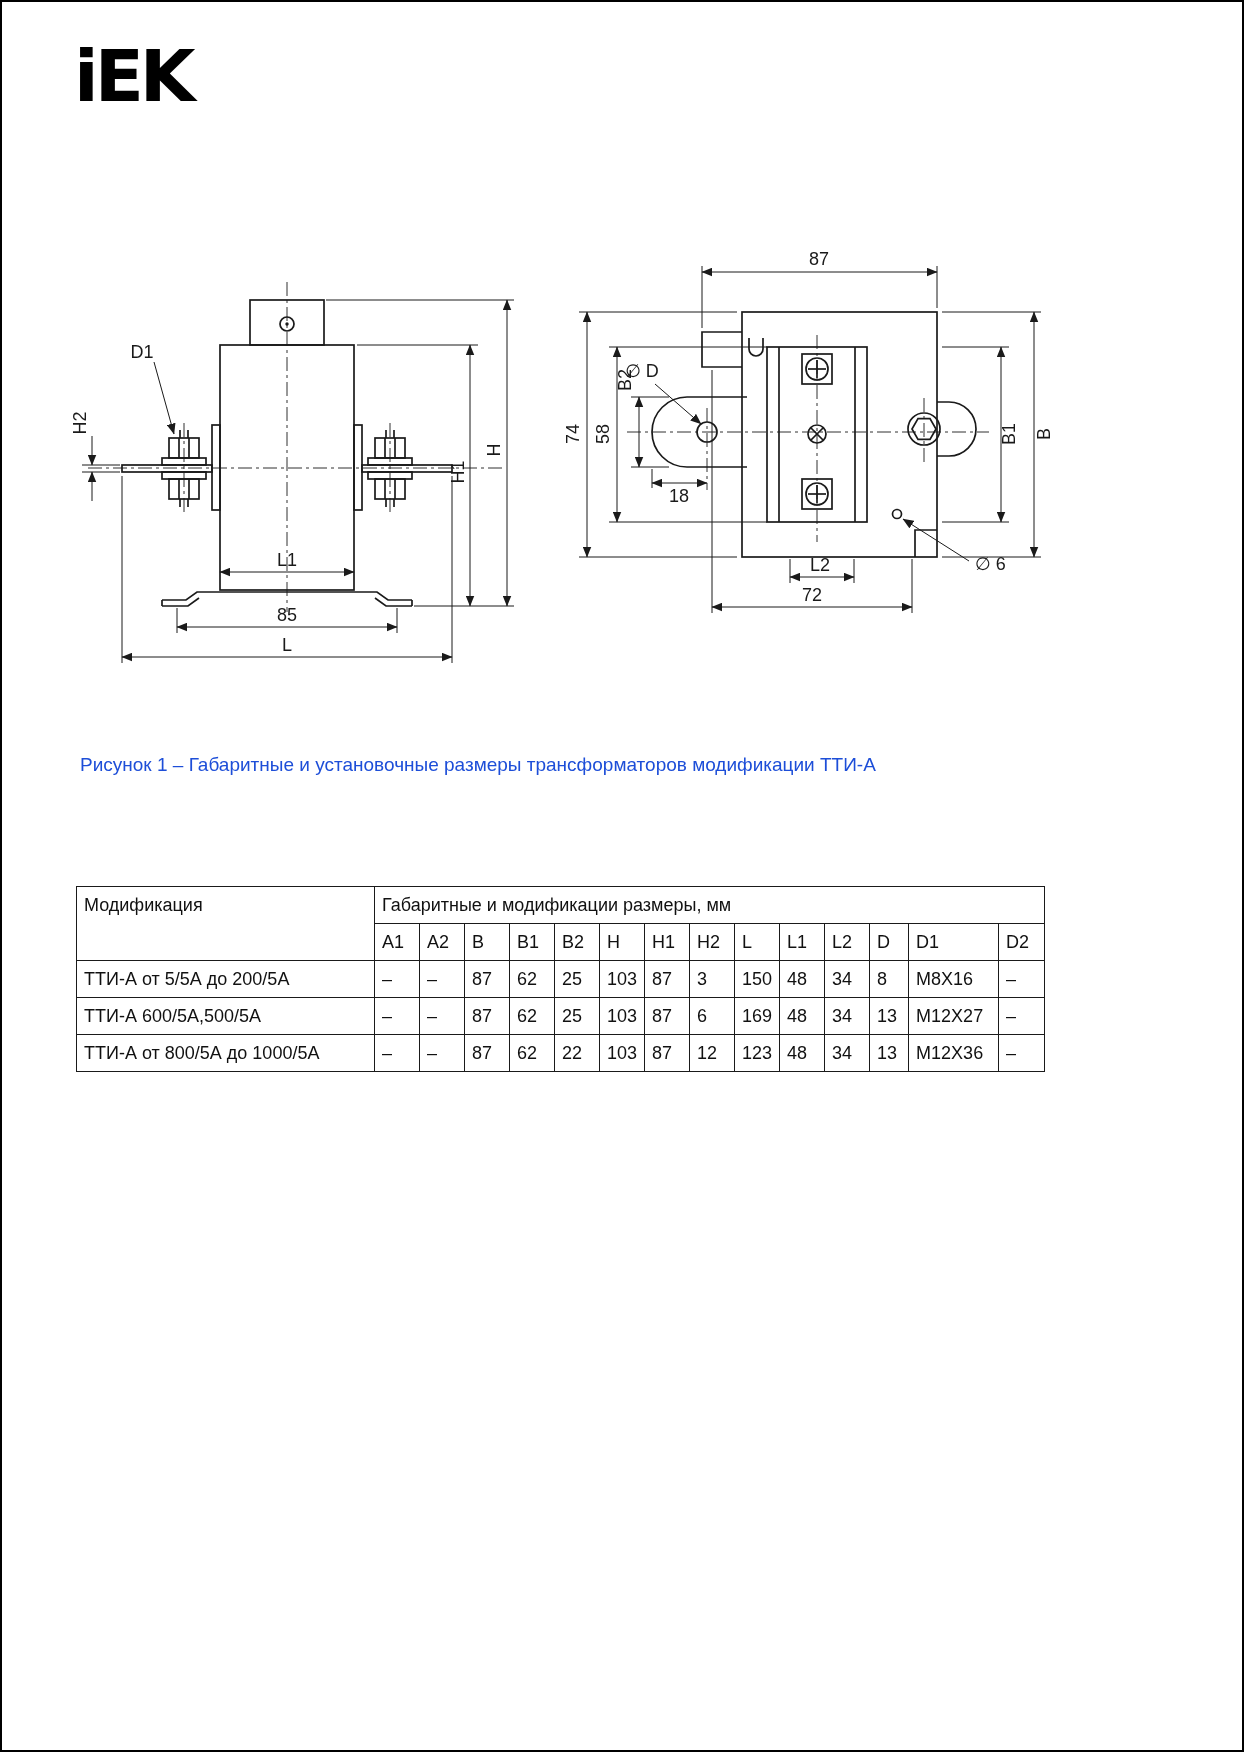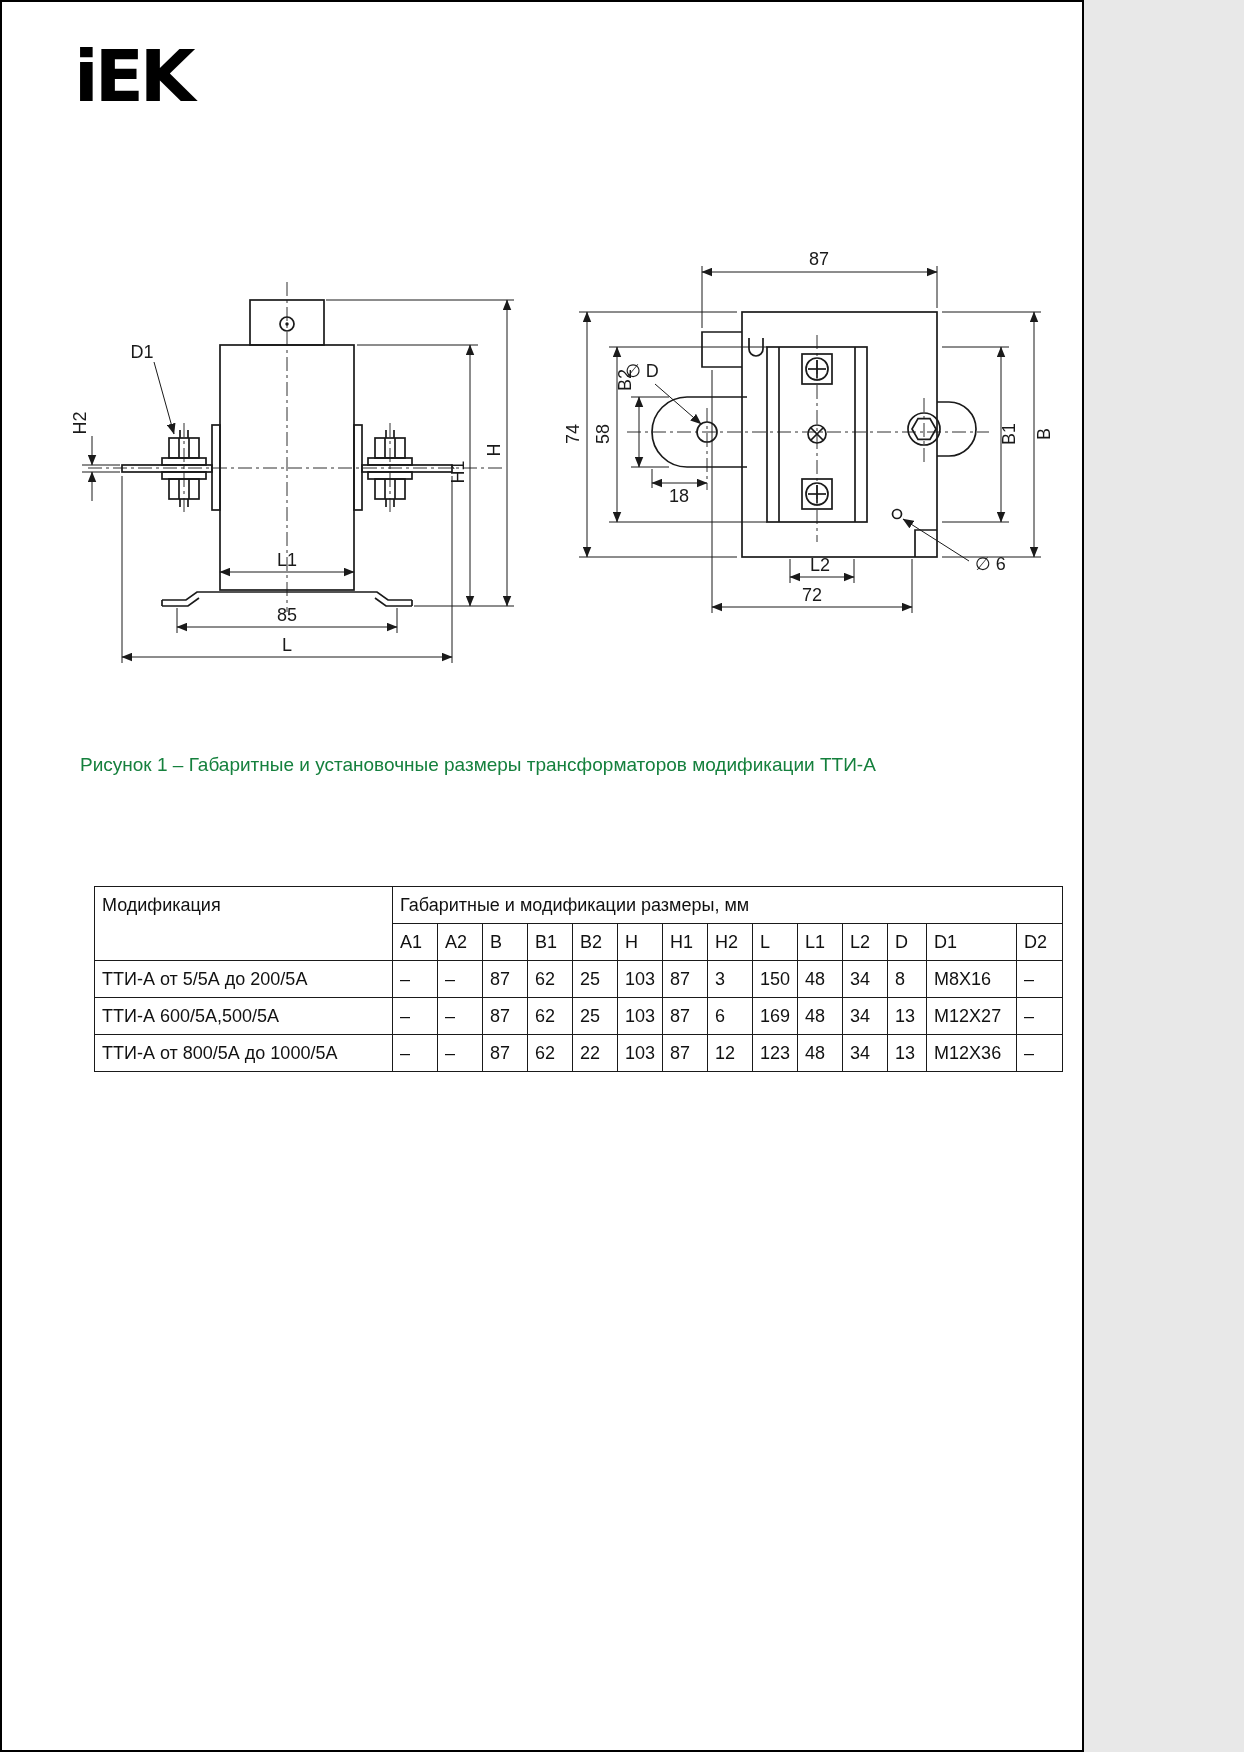--- a/index.html
+++ b/index.html
@@ -1,25 +1,25 @@
 <!DOCTYPE html>
 <html><head>
 <meta charset="utf-8">
 <style>
   * { margin:0; padding:0; box-sizing:border-box; }
   html,body { background:#e8e8e8; }
   body { width:1244px; height:1752px; font-family:"Liberation Sans",sans-serif; color:#111; }
-  .page { position:relative; width:1084px; height:1752px; background:#fff; border:2px solid #000; overflow:hidden; }
+  .page { position:relative; width:1244px; height:1752px; background:#fff; border:2px solid #000; overflow:hidden; }
   .logo { position:absolute; left:72px; top:38px; font-size:72px; font-weight:bold; letter-spacing:-4px;
           font-family:"DejaVu Sans",sans-serif; color:#000; line-height:1; }
   .drw { position:absolute; }
   .drw-left  { left:60px;  top:238px; }
   .drw-right { left:555px; top:238px; }
-  .caption { position:absolute; left:78px; top:752px; font-size:19px; color:#15803d; }
-  table.dims { position:absolute; left:92px; top:884px; border-collapse:collapse; table-layout:fixed;padding-left:24px; }
+  .caption { position:absolute; left:78px; top:752px; font-size:19px; color:#1d4ed8; }
+  table.dims { position:absolute; left:74px; top:884px; border-collapse:collapse; table-layout:fixed;padding-left:24px; }
   table.dims td { border:1.5px solid #1a1a1a; font-size:18px; padding:5px 7px; vertical-align:middle;
                   text-align:left; height:37px; overflow:hidden; white-space:nowrap; }
   table.dims td.hdr { vertical-align:top; padding-top:8px; }
   svg text { font-family:"Liberation Sans",sans-serif; font-size:18px; fill:#1a1a1a; stroke:none; }
   svg .thick { stroke:#1a1a1a; stroke-width:1.7; fill:none; }
   svg .thin  { stroke:#1a1a1a; stroke-width:1;   fill:none; }
   svg .cl    { stroke:#1a1a1a; stroke-width:0.9; fill:none; stroke-dasharray:14 4 3 4; }
 </style>
 </head>
 <body>

